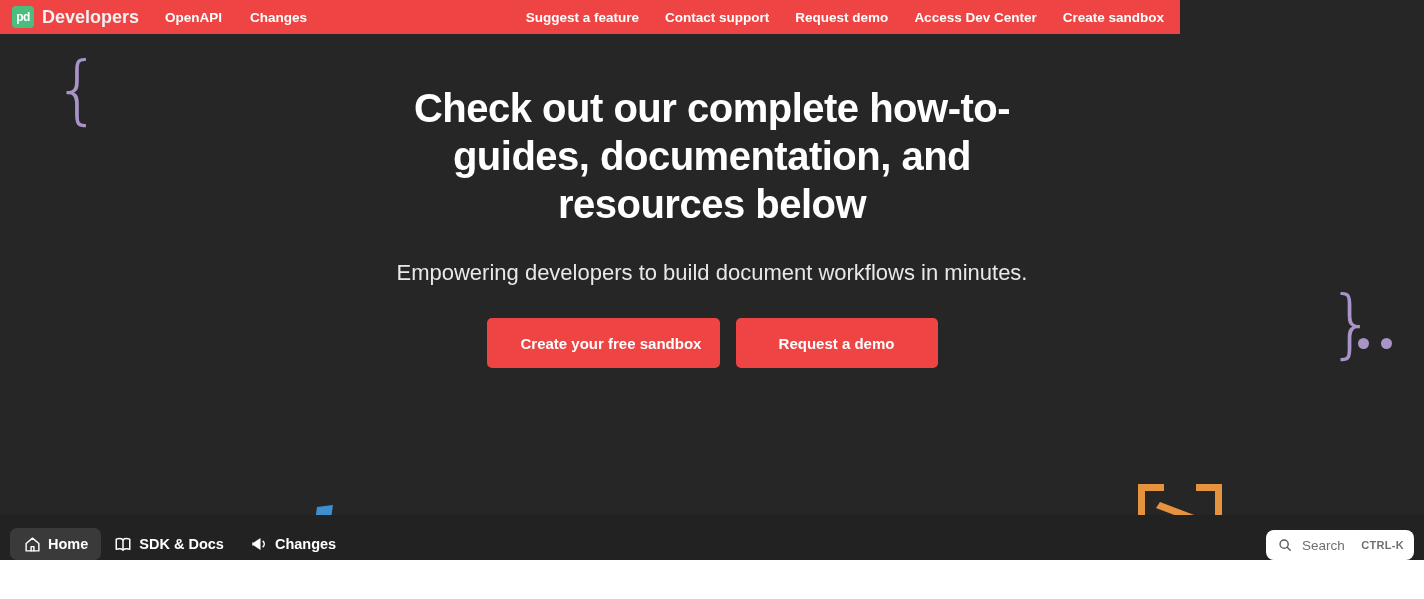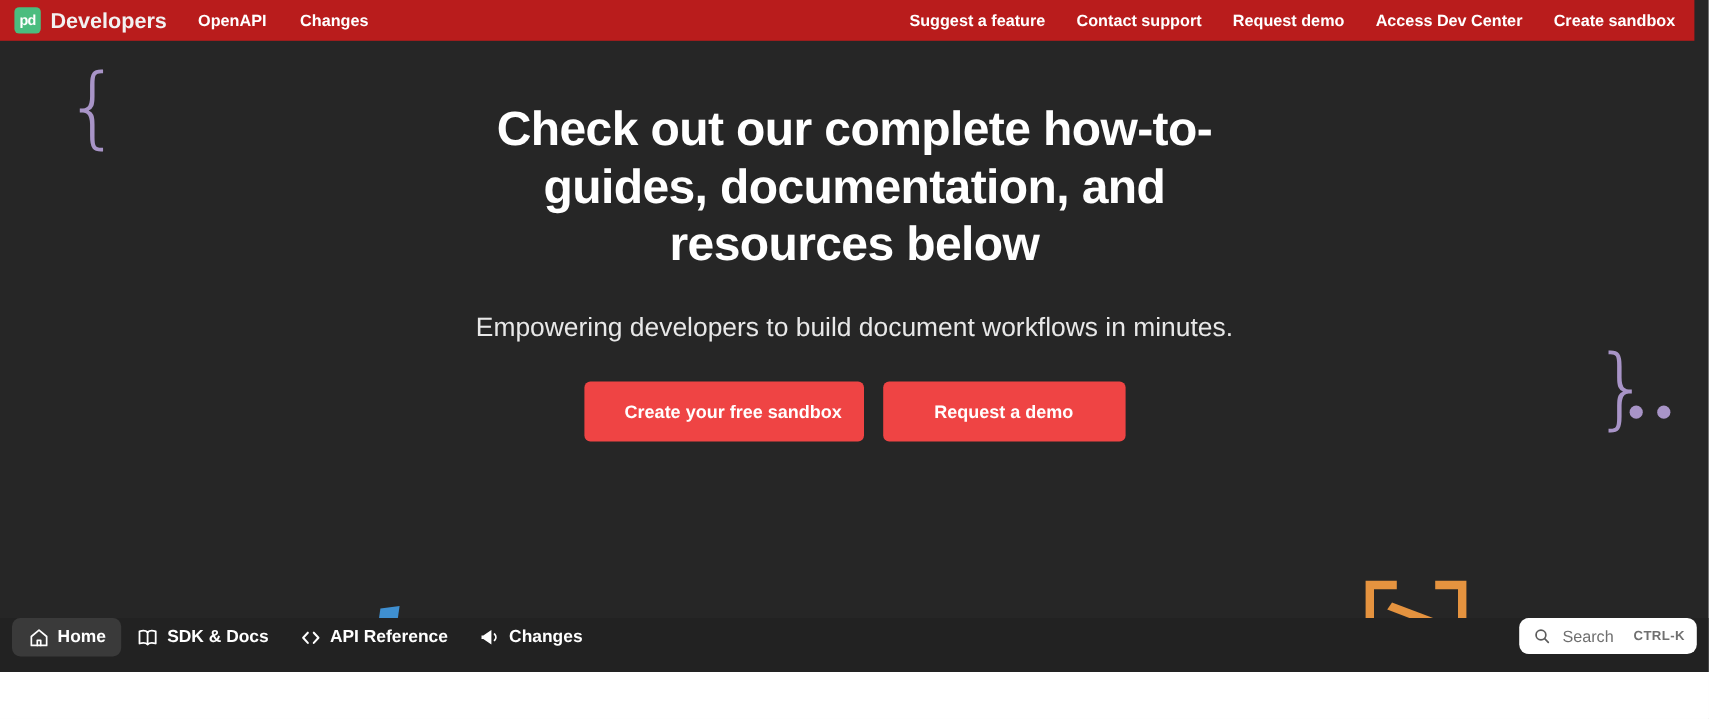--- a/index.html
+++ b/index.html
@@ -26,23 +26,23 @@
     width: 1424px;
     height: 560px;
     background: #262626;
     overflow: hidden;
   }
 
   
   .topnav {
     position: absolute;
     top: 0; left: 0;
-    width: 1412px;
+    width: 1180px;
     height: 34px;
-    background: #b91c1c;
+    background: #ef4444;
     display: flex;
     align-items: center;
     z-index: 40;
   }
   .topnav-left {
     display: flex;
     align-items: center;
     padding-left: 12px;
   }
   .brand {
@@ -161,21 +161,21 @@
   .btn-secondary { width: 202px; }
 
   
   .dock {
     position: absolute;
     left: 0; top: 515px;
     width: 1424px;
     height: 45px;
     background: #222222;
     display: flex;
-    align-items: flex-start;
+    align-items: flex-end;
     z-index: 50;
     padding: 0 10px;
   }
   .dock-item {
     display: flex;
     align-items: center;
     gap: 7px;
     color: #ffffff;
     font-size: 14.5px;
     font-weight: bold;
@@ -295,29 +295,20 @@
       <div class="dock-item">
         <span class="dock-icon">
           <svg width="18" height="18" viewBox="0 0 24 24" fill="none" stroke="#ffffff" stroke-width="2" stroke-linecap="round" stroke-linejoin="round">
             <path d="M12 6.5 C10 4.5 6.5 4.5 3 5.5 V19 C6.5 18 10 18 12 20 C14 18 17.5 18 21 19 V5.5 C17.5 4.5 14 4.5 12 6.5 Z"></path>
             <path d="M12 6.5 V20"></path>
           </svg>
         </span>
         <span>SDK &amp; Docs</span>
       </div>
 
-      <div class="dock-item">
-        <span class="dock-icon">
-          <svg width="19" height="17" viewBox="0 0 24 24" fill="none" stroke="#ffffff" stroke-width="2.4" stroke-linecap="round" stroke-linejoin="round">
-            <polyline points="8.5,6 3,12 8.5,18"></polyline>
-            <polyline points="15.5,6 21,12 15.5,18"></polyline>
-          </svg>
-        </span>
-        <span>API Reference</span>
-      </div>
 
       <div class="dock-item">
         <span class="dock-icon">
           <svg width="18" height="18" viewBox="0 0 24 24" xmlns="http://www.w3.org/2000/svg">
             <path d="M14 4 L5 10 H3 v4 h2 l9 6 Z" fill="#ffffff"></path>
             <path d="M17.5 8.5 a5 5 0 0 1 0 7" fill="none" stroke="#ffffff" stroke-width="2" stroke-linecap="round"></path>
           </svg>
         </span>
         <span>Changes</span>
       </div>

